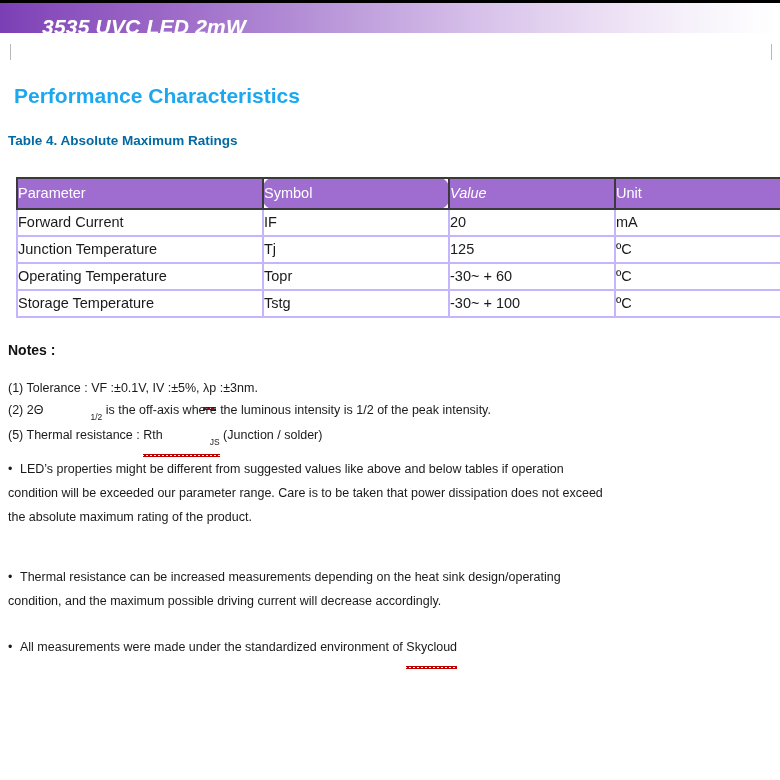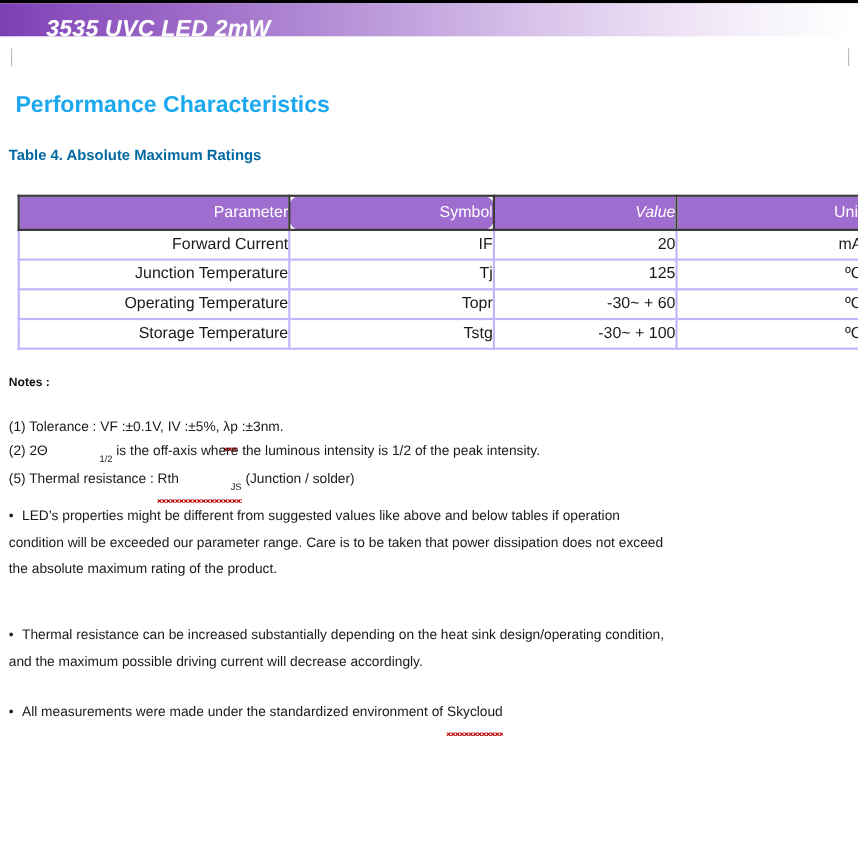--- a/index.html
+++ b/index.html
@@ -96,21 +96,21 @@
     left: 16px;
     top: 177px;
     width: 760px;
     border-collapse: collapse;
     table-layout: fixed;
     background: #ffffff;
   }
   .rating-table th,
   .rating-table td {
     border: 2px solid #c4b5fd;
-    text-align: right;
+    text-align: left;
     font-size: 14.5px;
     color: #1a1a1a;
     font-weight: normal;
     padding: 0;
     height: 25px;
     line-height: 25px;
     overflow: hidden;
     white-space: nowrap;
   }
   .rating-table thead th {
@@ -124,21 +124,21 @@
   .col-param  { width: 244px; }
   .col-symbol { width: 184px; border-radius: 10px; }
   .col-value  { width: 164px; font-style: italic; }
   .col-unit   { width: 168px; }
 
   
   .notes-title {
     position: absolute;
     left: 8px;
     top: 342px;
-    font-size: 11px;
+    font-size: 14px;
     font-weight: bold;
     color: #111111;
   }
   .note-line {
     position: absolute;
     left: 8px;
     font-size: 12.5px;
     color: #1a1a1a;
     white-space: nowrap;
   }
@@ -248,18 +248,18 @@
 
 <div class="note-line note-3">
   <span>(5) Thermal resistance : </span><span class="squiggle"><span>Rth</span><span class="sub">JS</span></span><span> (Junction / solder)</span>
 </div>
 
 <div class="bullet-block bullet-1">
   <span class="bullet-mark">•</span><span class="bullet-body">LED’s properties might be different from suggested values like above and below tables if operation condition will be exceeded our parameter range. Care is to be taken that power dissipation does not exceed the absolute maximum rating of the product.</span>
 </div>
 
 <div class="bullet-block bullet-2">
-  <span class="bullet-mark">•</span><span class="bullet-body">Thermal resistance can be increased substantially depending on the heat sink design/operating condition, and the maximum possible driving current will decrease accordingly.</span>
+  <span class="bullet-mark">•</span><span class="bullet-body">Thermal resistance can be increased measurements depending on the heat sink design/operating condition, and the maximum possible driving current will decrease accordingly.</span>
 </div>
 
 <div class="bullet-block bullet-3">
   <span class="bullet-mark">•</span><span class="bullet-body">All measurements were made under the standardized environment of </span><span class="squiggle">Skycloud</span>
 </div>
 
 </body></html>

